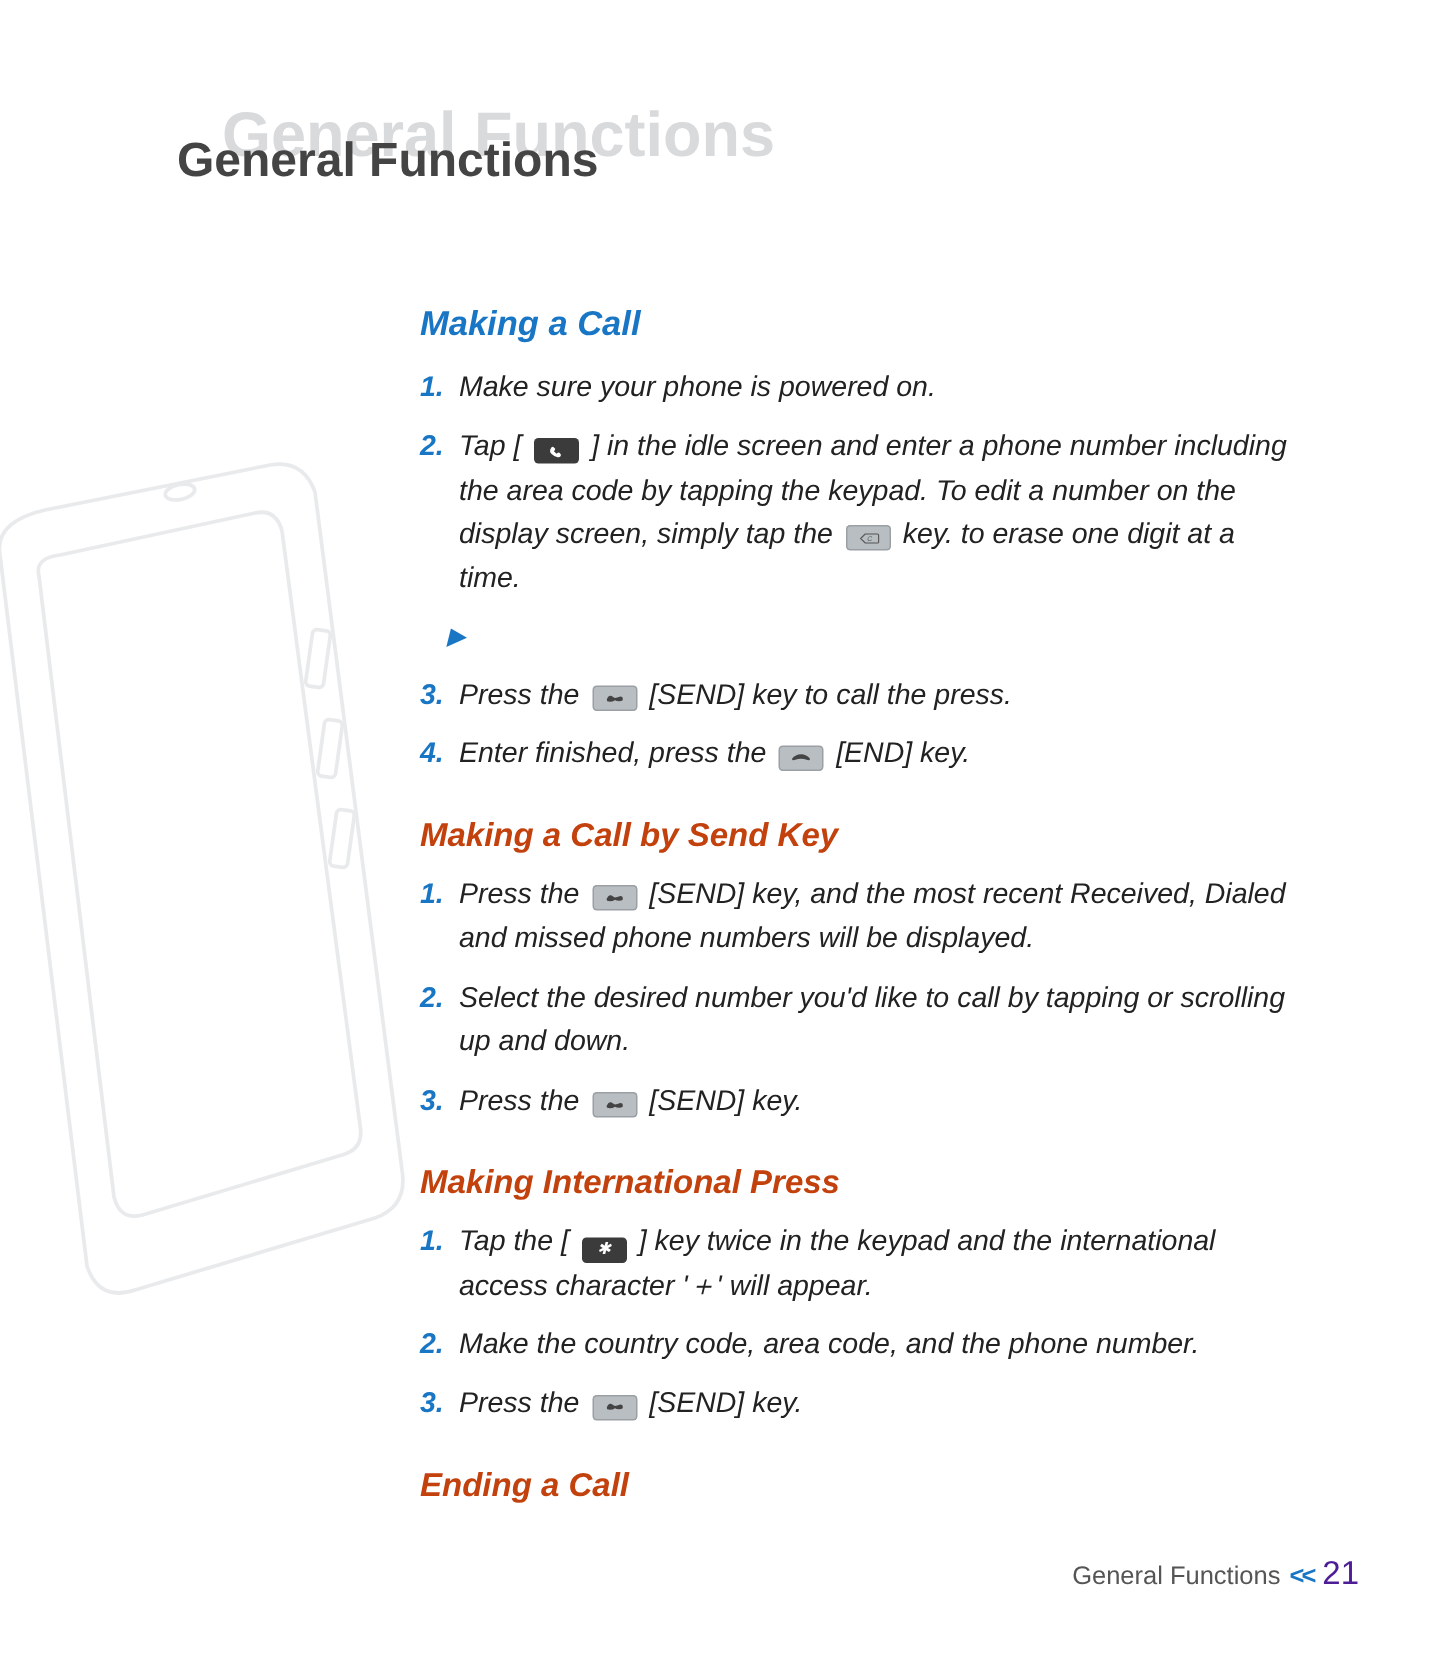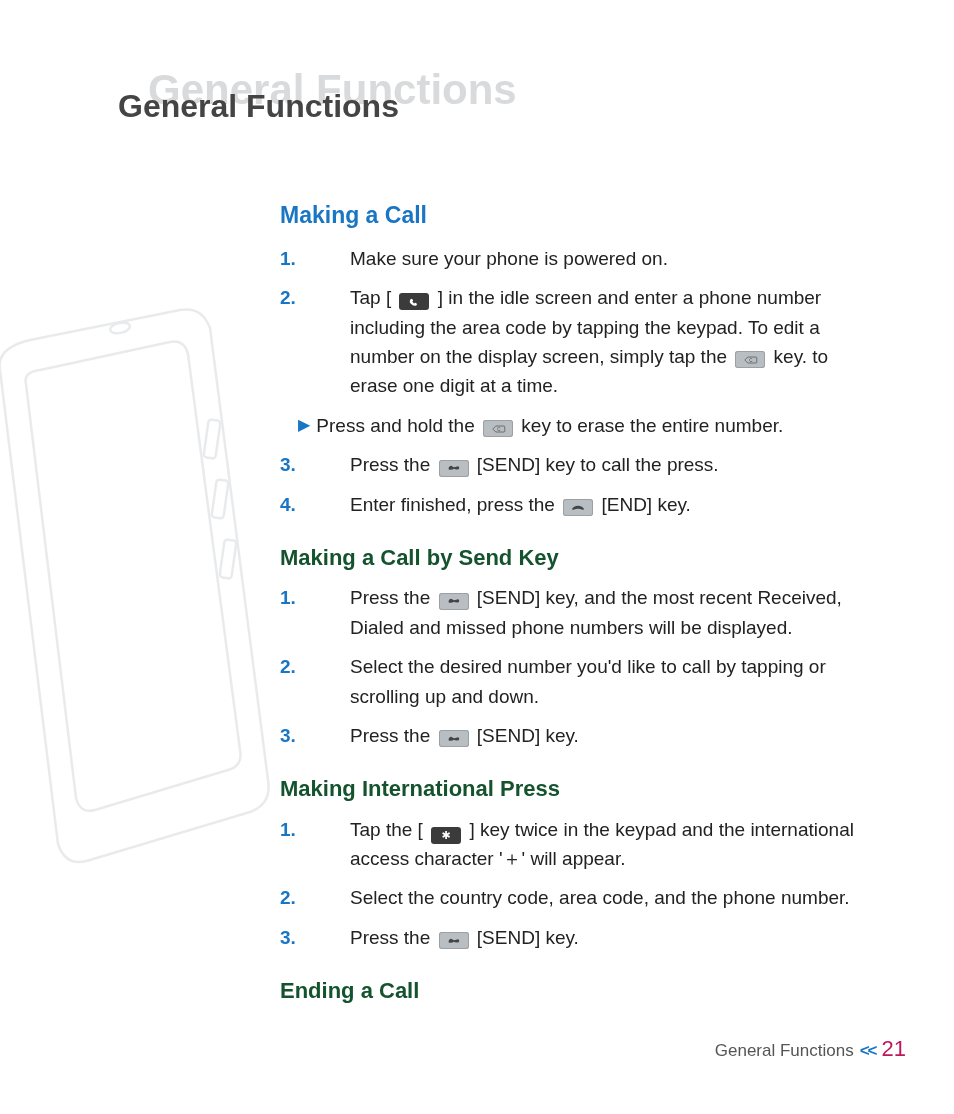--- a/index.html
+++ b/index.html
@@ -48,49 +48,49 @@
 
   
   .content {
     position: absolute;
     left: 280px;
     top: 198px;
     width: 580px;
     font-size: 19px;
     line-height: 1.55;
     color: #222;
+    font-style: italic;
   }
 
   .section-title-blue {
     color: #1976c4;
     font-weight: 700;
     font-size: 23px;
     margin: 0 0 10px 0;
   }
   .section-sub {
-    color: #14532d;
+    color: #c2410c;
     font-weight: 700;
     font-size: 22px;
     margin: 22px 0 8px 0;
   }
 
   .step {
     display: flex;
     align-items: flex-start;
     margin: 4px 0 10px 0;
   }
   .step .num {
     color: #1976c4;
     font-weight: 700;
     min-width: 26px;
     flex: 0 0 26px;
   }
   .step .txt {
     flex: 1;
-    margin-left: 44px;
   }
   .arrow-line {
     display: flex;
     align-items: flex-start;
     margin: 4px 0 10px 18px;
   }
   .arrow {
     color: #1976c4;
     font-size: 16px;
     margin-right: 6px;
@@ -121,21 +121,21 @@
     position: absolute;
     bottom: 52px;
     right: 48px;
     font-size: 17px;
     color: #555;
     display: flex;
     align-items: baseline;
     gap: 6px;
   }
   .footer .chev { color: #1976c4; letter-spacing: -2px; font-weight: 700; }
-  .footer .pg { color: #be185d; font-size: 22px; font-weight: 400; text-align: right; }
+  .footer .pg { color: #4c1d95; font-size: 22px; font-weight: 400; text-align: right; }
 </style>
 </head>
 <body>
 
 <svg class="phone-deco" viewBox="0 0 300 600">
   <g fill="none" stroke="#d7dadd" stroke-width="2.5" stroke-linejoin="round">
     <path d="M60 40 L210 10 Q232 6 240 28 L298 480 Q302 504 280 512 L120 560 Q96 568 88 544 L30 70 Q26 48 60 40 Z"></path>
     <path d="M70 70 L200 42 Q214 39 218 54 L270 450 Q273 466 258 470 L125 510 Q110 514 106 498 L56 84 Q53 72 70 70 Z"></path>
     <rect x="236" y="120" width="12" height="38" rx="3" transform="rotate(8 242 139)"></rect>
     <rect x="244" y="180" width="12" height="38" rx="3" transform="rotate(8 250 199)"></rect>
@@ -171,30 +171,20 @@
             <path d="M5 7 L9 3 H20 Q21 3 21 4 V10 Q21 11 20 11 H9 Z" fill="none" stroke="#555" stroke-width="1"></path>
             <text x="13" y="9.5" font-size="6" fill="#555" text-anchor="middle" font-family="sans-serif">C</text>
           </svg>
       </span>
       <span>key. to erase one digit at a time.</span>
     </span>
   </div>
 
   <div class="arrow-line">
     <span class="arrow">▶</span>
-    <span class="txt">
-      <span>Press and hold the</span>
-      <span class="key key-grey">
-        <svg viewBox="0 0 24 14">
-            <path d="M5 7 L9 3 H20 Q21 3 21 4 V10 Q21 11 20 11 H9 Z" fill="none" stroke="#555" stroke-width="1"></path>
-            <text x="13" y="9.5" font-size="6" fill="#555" text-anchor="middle" font-family="sans-serif">C</text>
-          </svg>
-      </span>
-      <span>key to erase the entire number.</span>
-    </span>
   </div>
 
   <div class="step">
     <span class="num">3.</span>
     <span class="txt">
       <span>Press the</span>
       <span class="key key-grey">
         <svg viewBox="0 0 24 14">
             <path d="M5 9 Q4 7 6 5 Q8 3 10 5 Q11 6 12 6 Q14 6 16 5 Q19 4 19 7 Q19 9 16 9 Q13 9 12 8 Q9 10 5 9 Z" fill="#444"></path>
           </svg>
@@ -255,21 +245,21 @@
     <span class="num">1.</span>
     <span class="txt">
       <span>Tap the [</span>
       <span class="key key-dark" style="font-size:11px;">✱</span>
       <span>] key twice in the keypad and the international access character '＋' will appear.</span>
     </span>
   </div>
 
   <div class="step">
     <span class="num">2.</span>
-    <span class="txt">Select the country code, area code, and the phone number.</span>
+    <span class="txt">Make the country code, area code, and the phone number.</span>
   </div>
 
   <div class="step">
     <span class="num">3.</span>
     <span class="txt">
       <span>Press the</span>
       <span class="key key-grey">
         <svg viewBox="0 0 24 14">
             <path d="M5 9 Q4 7 6 5 Q8 3 10 5 Q11 6 12 6 Q14 6 16 5 Q19 4 19 7 Q19 9 16 9 Q13 9 12 8 Q9 10 5 9 Z" fill="#444"></path>
           </svg>

